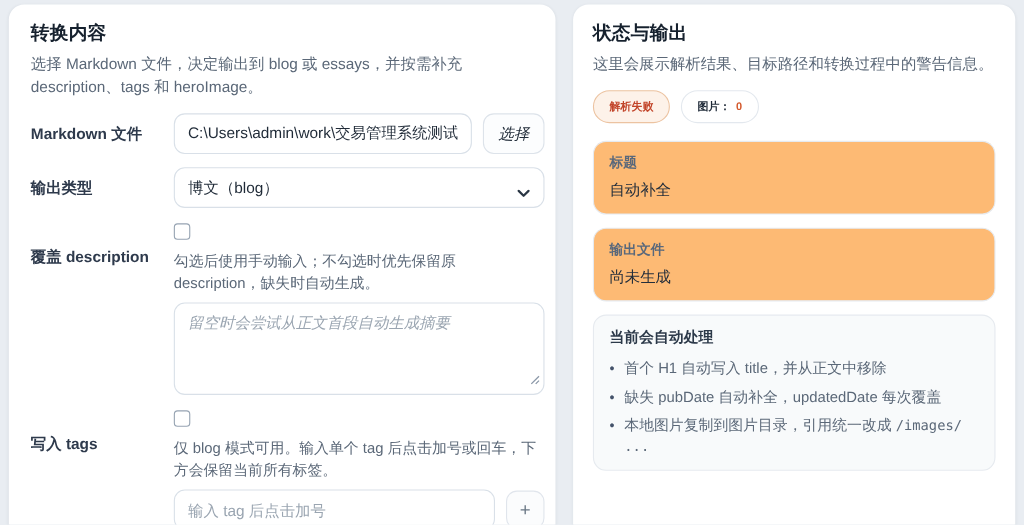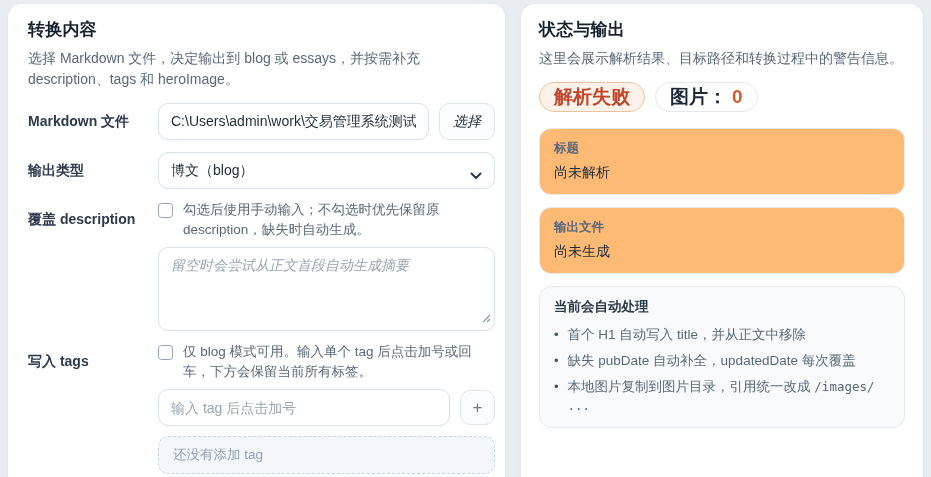--- a/index.html
+++ b/index.html
@@ -43,21 +43,21 @@
 
   .row-select { margin-bottom:11px; }
   .select-box {
     position:relative; height:37px; border:1px solid #d9e0e8; border-radius:10px;
     background:#fff; display:flex; align-items:center; padding:0 34px 0 12px;
     font-size:14px; color:#1f2a37; cursor:pointer;
   }
   .select-box .chev { position:absolute; right:12px; top:50%; margin-top:-4px; }
 
   .row-check { margin-bottom:7px; align-items:center; }
-  .check-group { display:flex; gap:10px; align-items:flex-start; }
+  .check-group { display:flex; gap:10px; align-items:flex-start;flex-direction:column; }
   .checkbox {
     flex:none; width:15px; height:15px; margin-top:3px;
     border:1.5px solid #96a3b2; border-radius:3.5px; background:#fff; cursor:pointer;
   }
   .hint { font-size:13.5px; line-height:20px; color:#5b6878; }
 
   .row-textarea { margin-bottom:11px; }
   .ta-wrap { position:relative; }
   textarea.ta {
     display:block; width:100%; height:84px; padding:9px 12px;
@@ -78,21 +78,21 @@
   .tag-empty {
     height:38px; display:flex; align-items:center; padding:0 14px;
     border:1px dashed #c7d4e5; border-radius:10px; background:#f3f7fc;
     font-size:13.5px; color:#93a0b0;
   }
 
   
   .badges { display:flex; gap:10px; margin-bottom:16px; margin-top:2px; }
   .badge {
     height:30px; display:inline-flex; align-items:center; padding:0 14px;
-    border-radius:16px; font-size:19px; font-weight:bold;
+    border-radius:16px; font-size:10px; font-weight:bold;
   }
   .badge-fail { background:#fdf2e9; border:1px solid #ecc3a1; color:#c2452a; }
   .badge-img  { background:#ffffff; border:1px solid #e3e8ee; color:#1d2836; }
   .badge-img .count { color:#d45a2e; margin-left:5px; }
 
   .card {
     border:1px solid #e6eaef; border-radius:12px; background:#fdba74;
     padding:11px 14px 12px; margin-bottom:12px;
   }
   .card-label { font-size:12.5px; font-weight:bold; color:#59687b; margin-bottom:7px; }
@@ -186,21 +186,21 @@
     <div class="badges">
       <span class="badge badge-fail">解析失败</span>
       <span class="badge badge-img">
         <span>图片：</span>
         <span class="count">0</span>
       </span>
     </div>
 
     <div class="card">
       <div class="card-label">标题</div>
-      <div class="card-value">尚未解析</div>
+      <div class="card-value">自动补全</div>
     </div>
 
     <div class="card">
       <div class="card-label">输出文件</div>
       <div class="card-value">尚未生成</div>
     </div>
 
     <div class="card card-auto">
       <div class="card-label">当前会自动处理</div>
       <ul class="auto-list">

